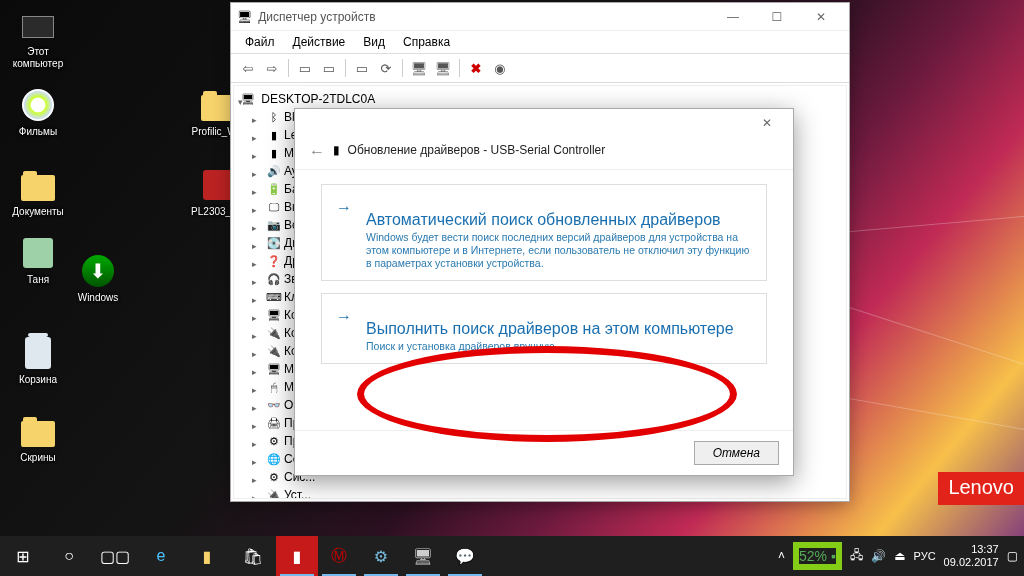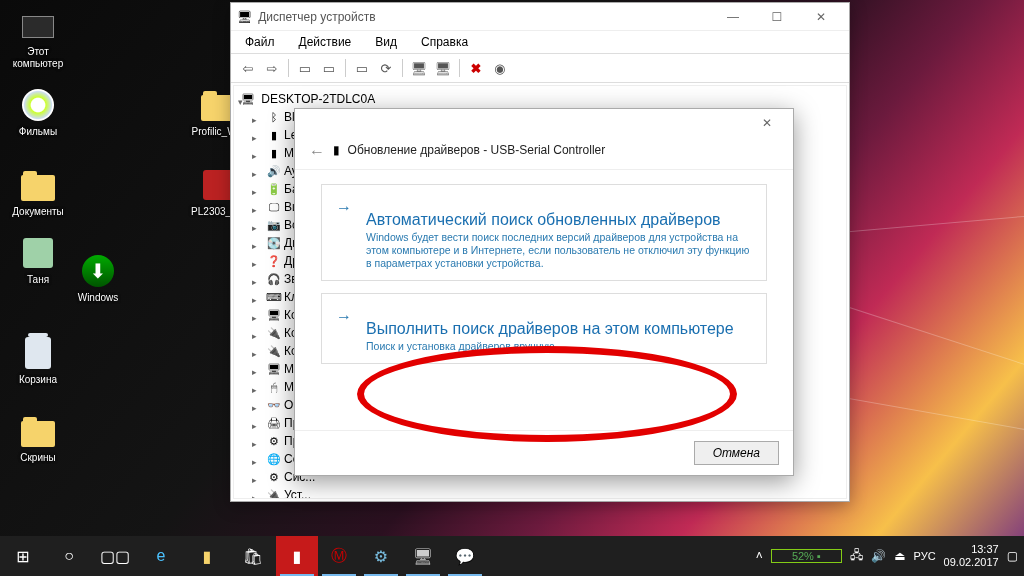--- a/index.html
+++ b/index.html
@@ -18,21 +18,21 @@
   .disc-icon{background:radial-gradient(circle,#fff 0,#fff 30%,#cf3 35%,#cde 60%,#fff 65%);width:32px;height:32px;border-radius:50%;}
   .user-icon{background:#9fd1a8;width:30px;height:30px;border-radius:3px;}
   .red-icon{background:#b22;width:30px;height:30px;border-radius:3px;}
   .green-icon{background:linear-gradient(#0a0,#050);width:32px;height:32px;border-radius:50%;display:flex;align-items:center;justify-content:center;color:#fff;}
 
   .devmgr { position:absolute; left:230px; top:2px; width:620px; height:500px; background:#fff; border:1px solid #aaa; box-shadow:0 4px 16px rgba(0,0,0,.3); display:flex; flex-direction:column; font-size:12px; color:#000; }
   .titlebar { display:flex; align-items:center; height:28px; padding:0 6px; background:#fff; border-bottom:1px solid #eee;}
   .titlebar .ticon{font-size:12px;margin-right:6px;}
   .titlebar .ttext{flex:1;font-size:12px;color:#555;}
   .winbtn{width:44px;height:28px;display:flex;align-items:center;justify-content:center;color:#666;font-size:12px;}
-  .menubar{display:flex;gap:8px;padding:2px 6px;border-bottom:1px solid #ddd;}
+  .menubar{display:flex;gap:2px;padding:2px 6px;border-bottom:1px solid #ddd;}
   .menuitem{padding:2px 8px;font-size:12px;}
   .toolbar{display:flex;align-items:center;gap:2px;padding:3px 6px;border-bottom:1px solid #ddd;}
   .tbtn{width:22px;height:22px;display:flex;align-items:center;justify-content:center;border:1px solid transparent;color:#555;font-size:13px;}
   .tdiv{width:1px;height:18px;background:#ccc;margin:0 3px;}
   .tbtn.red{color:#c00;font-weight:bold;}
   .tree{flex:1;overflow:auto;padding:4px 4px 4px 2px;background:#fff;border:1px solid #eee;margin:2px;}
   .tnode{padding-left:16px;line-height:18px;white-space:nowrap;position:relative;}
   .tnode.root{padding-left:4px;}
   .tnode .exp{position:absolute;left:2px;top:3px;width:10px;height:10px;font-size:9px;color:#666;cursor:pointer;}
   .tnode .tic{display:inline-block;width:16px;text-align:center;font-size:11px;margin-right:2px;}
@@ -56,31 +56,32 @@
   .wbtn{padding:4px 18px;border:1px solid #aaa;background:#efefef;font-size:12px;font-style:italic;}
 
   .taskbar{position:absolute;left:0;right:0;bottom:0;height:40px;background:#1f1f1f;display:flex;align-items:stretch;color:#fff;}
   .tb-left{display:flex;align-items:center;}
   .tb-item{width:46px;display:flex;align-items:center;justify-content:center;font-size:16px;}
   .start{font-size:16px;}
   .tb-apps{display:flex;align-items:center;}
   .tb-app{width:42px;height:40px;display:flex;align-items:center;justify-content:center;font-size:16px;position:relative;}
   .tb-app.active::after{content:"";position:absolute;bottom:0;left:4px;right:4px;height:2px;background:#76b9ed;}
   .tb-right{margin-left:auto;display:flex;align-items:center;gap:8px;padding-right:6px;font-size:11px;}
-  .battery{border:1px solid #84cc16;color:#5a5;padding:0 20px;font-size:11px;}
+  .battery{border:6px solid #84cc16;color:#5a5;padding:0 0;font-size:14px;}
   .clock{text-align:right;line-height:13px;font-size:11px;}
   .tray-icon{font-size:12px;}
 </style>
 </head>
 <body>
 
 <div class="desktop">
   <div class="desktop-line" style="left:520px;top:200px;width:600px;transform:rotate(18deg);"></div>
   <div class="desktop-line" style="left:520px;top:260px;width:600px;transform:rotate(-5deg);"></div>
   <div class="desktop-line" style="left:520px;top:340px;width:600px;transform:rotate(10deg);"></div>
+  <div class="lenovo-logo">Lenovo</div>
 </div>
 
 <div class="dicon" style="left:8px;top:8px">
   <div class="ibox">
       <div class="monitor-icon"></div>
     </div>
   <span class="ilabel">Этот<br>компьютер</span>
 </div>
 <div class="dicon" style="left:8px;top:88px">
   <div class="ibox">

